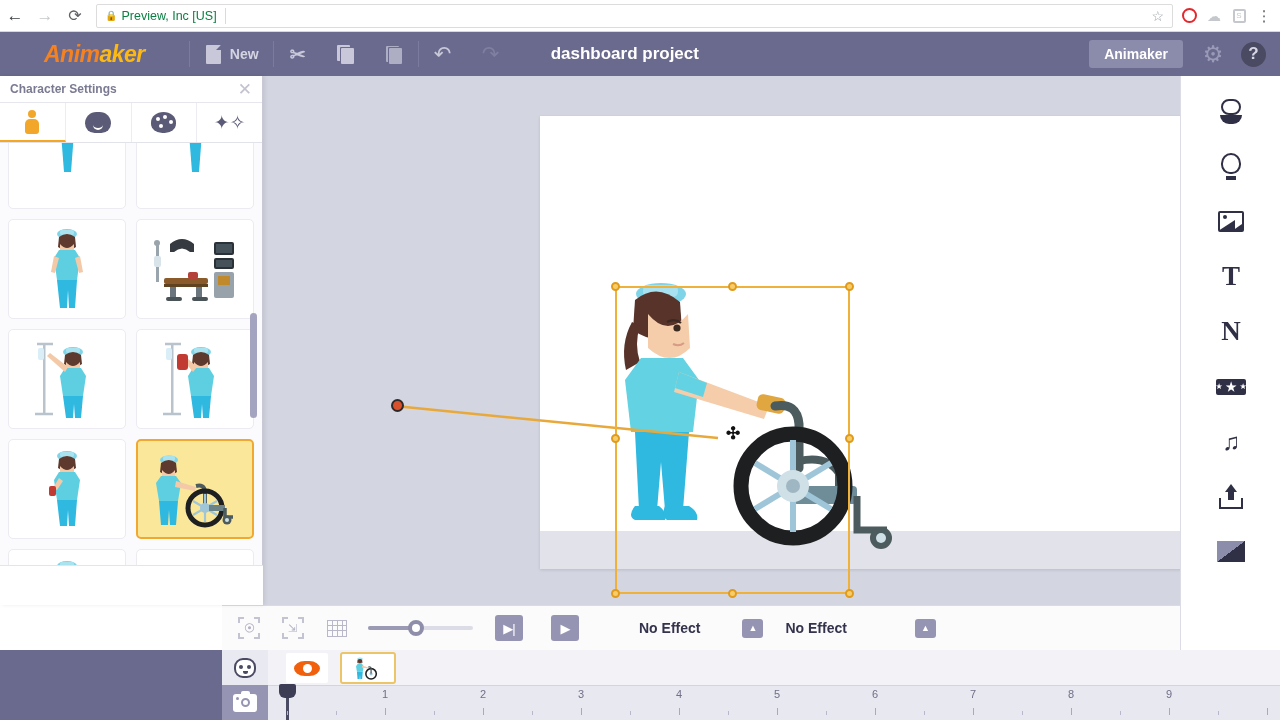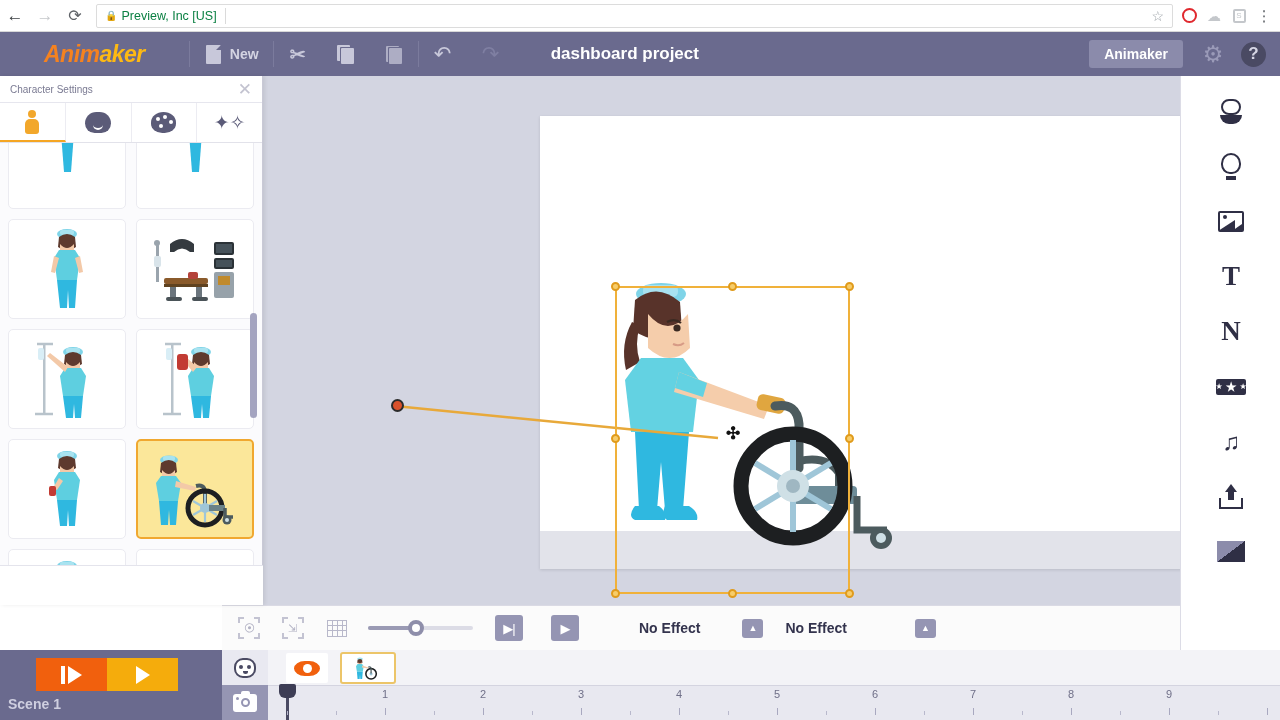--- a/index.html
+++ b/index.html
@@ -145,21 +145,21 @@
   
   .left-panel {
     position: absolute; left: 0; top: 76px; width: 263px; height: 529px;
     background: #ffffff; border-right: 1px solid #c9c9d6;
     box-shadow: 2px 0 4px rgba(0,0,0,.08); z-index: 5;
   }
   .lp-header {
     height: 27px; display: flex; align-items: center; padding: 0 10px;
     border-bottom: 1px solid #e6e6ee;
   }
-  .lp-title { font-size: 10px; font-weight: 400; color: #7a7a92; }
+  .lp-title { font-size: 12px; font-weight: 700; color: #7a7a92; }
   .lp-close { margin-left: auto; color: #c3c3d0; font-size: 17px; cursor: pointer; }
   .lp-tabs { display: flex; height: 40px; border-bottom: 1px solid #e2e2ea; }
   .lp-tab {
     flex: 1; display: flex; align-items: center; justify-content: center;
     border-right: 1px solid #ececf2; cursor: pointer; background: #fff;
   }
   .lp-tab:last-child { border-right: none; }
   .lp-tab.active { border-bottom: 2px solid #f5a623; }
   .body-ic { width: 18px; height: 24px; position: relative; }
   .body-ic .hd {
@@ -869,32 +869,20 @@
           <span class="stem"></span>
           <span class="tray"></span>
         </span>
     </div>
     <div class="rs-item">
       <span class="rs-bg"></span>
     </div>
   </div>
 
   <div class="bottom-bar">
-    <div class="bb-left">
-      <div class="play-btns">
-        <div class="pb step">
-          <span class="bar"></span>
-            <span class="tri"></span>
-        </div>
-        <div class="pb play">
-          <span class="tri"></span>
-        </div>
-      </div>
-      <div class="scene-label">Scene 1</div>
-    </div>
 
     <div class="tl-tabs">
       <div class="tl-tab char">
         <span class="char-face">
             <i class="l"></i>
             <i class="r"></i>
             <b></b>
           </span>
       </div>
       <div class="tl-tab cam">

